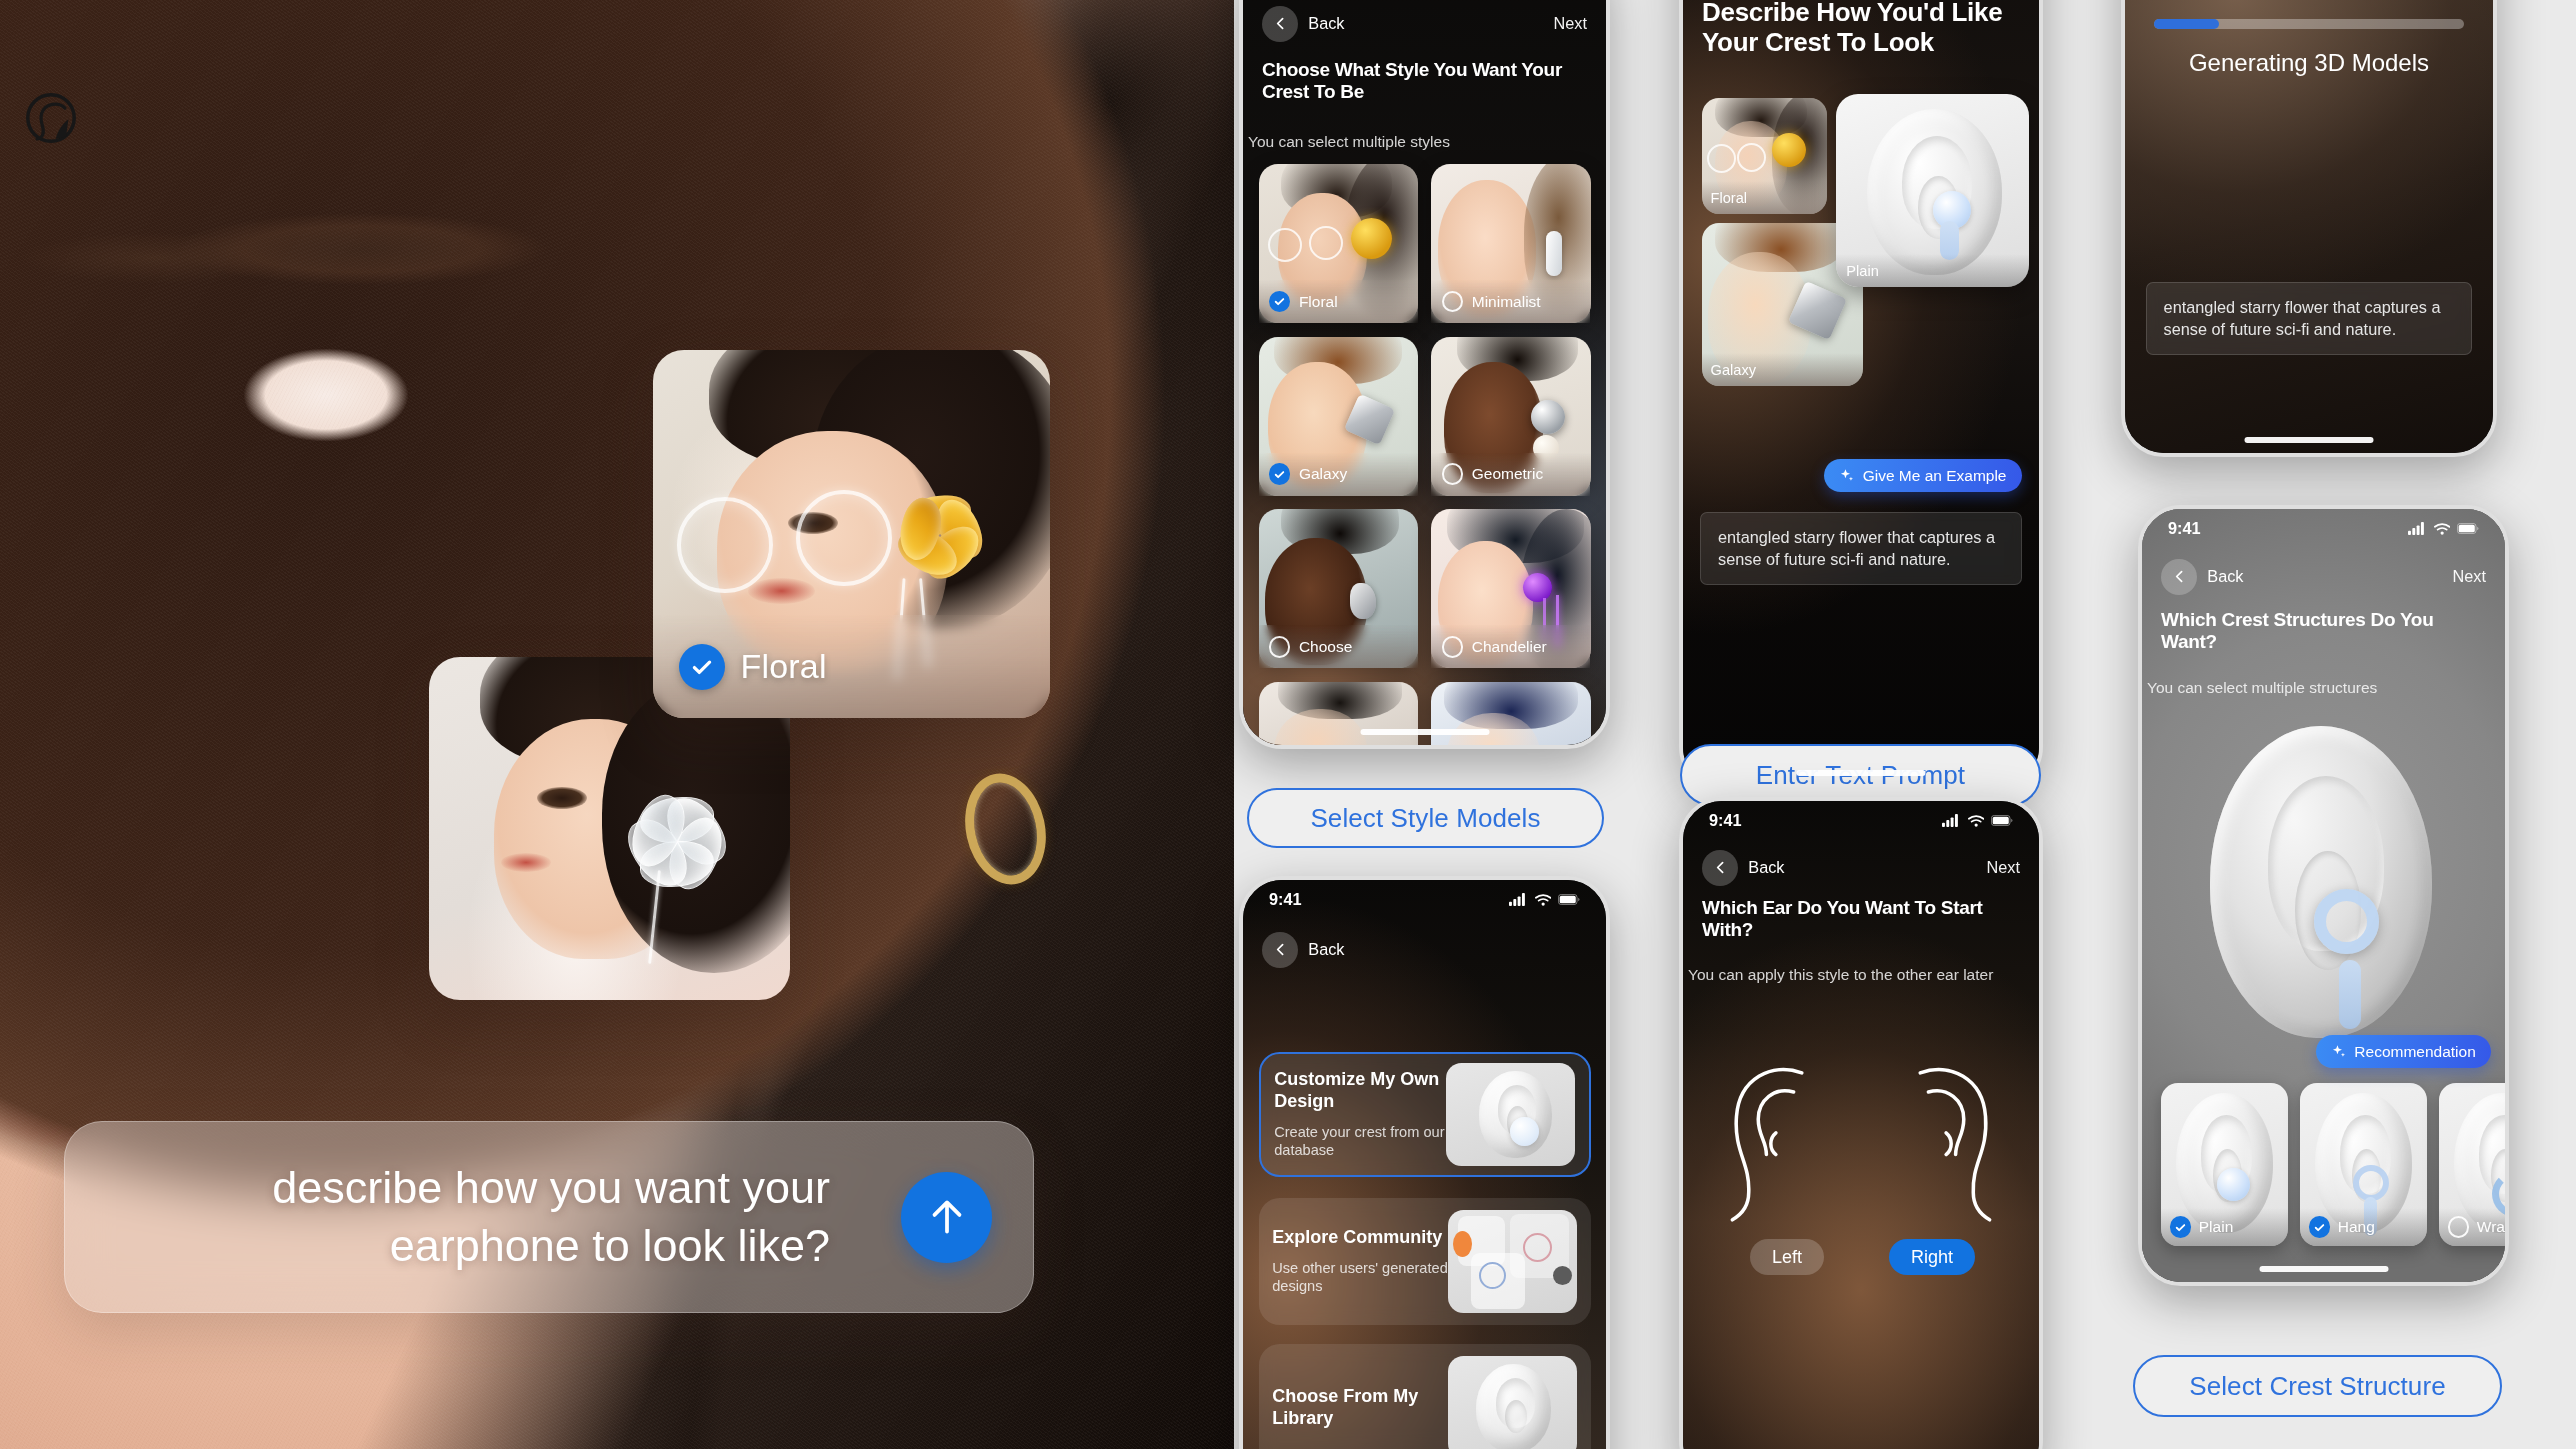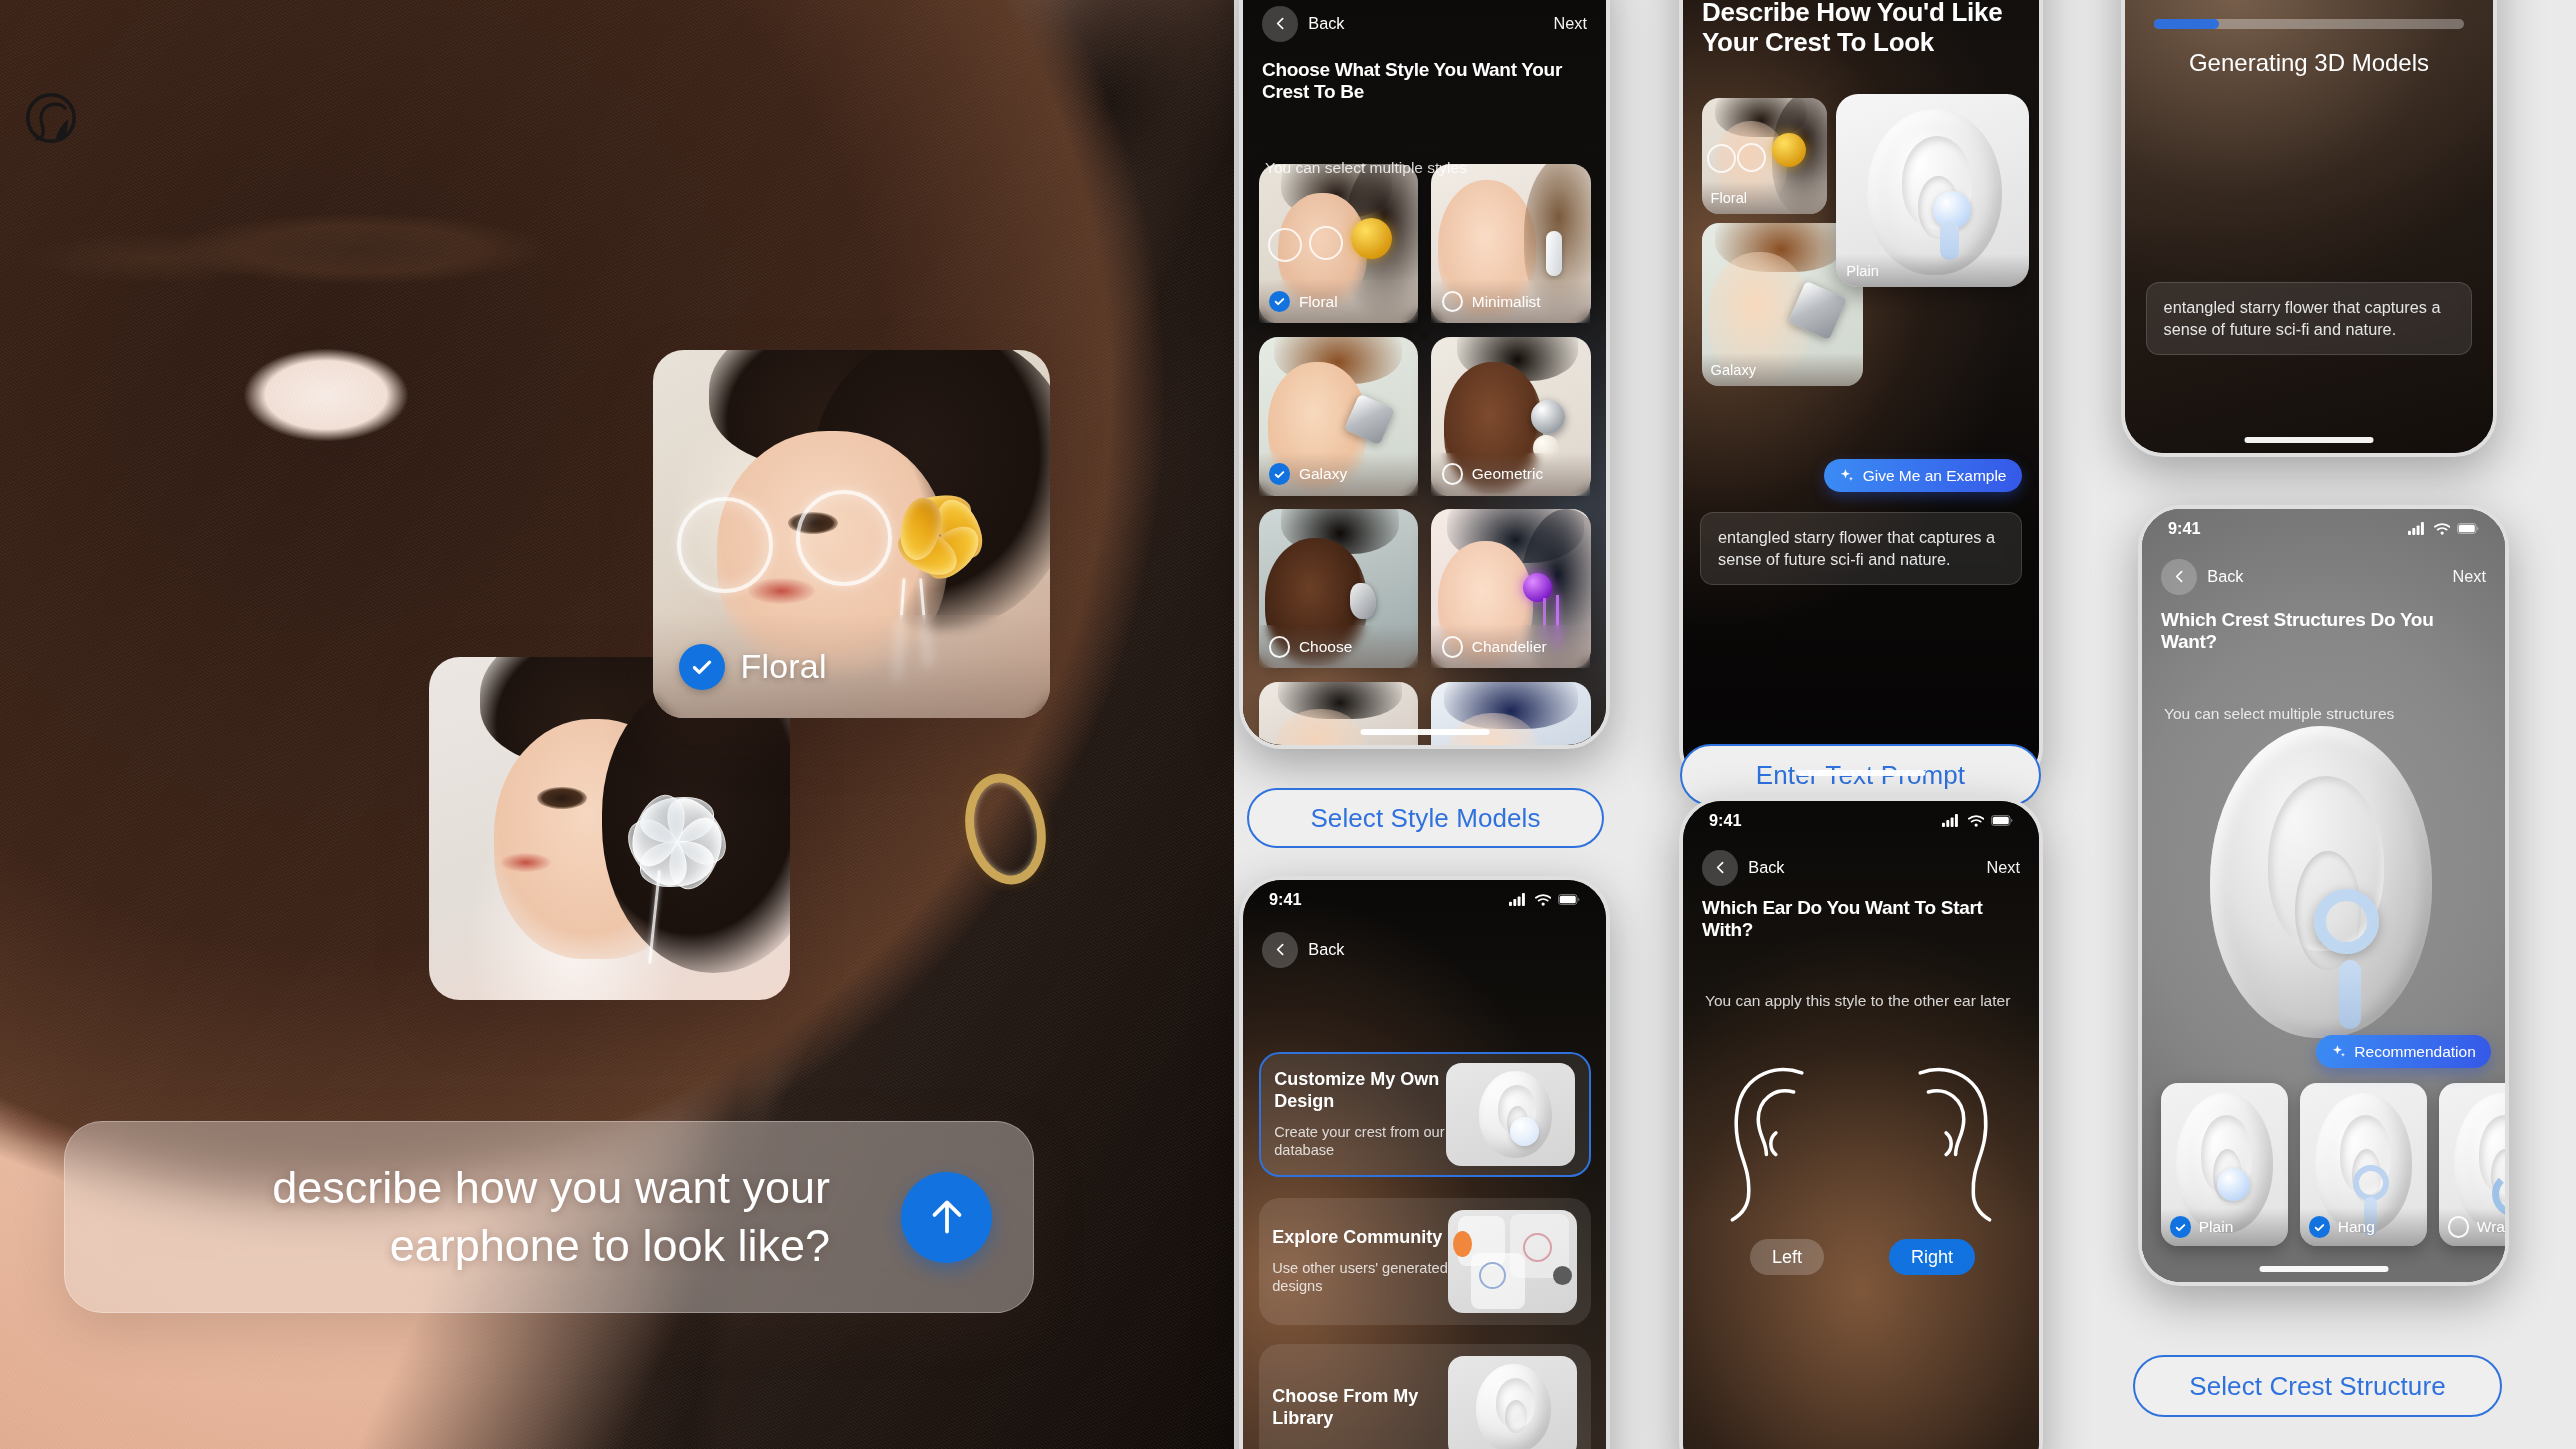--- a/index.html
+++ b/index.html
@@ -207,22 +207,22 @@
     display: flex; align-items: center; justify-content: center;
   }
   .nav-label { color: #fff; font-size: 16.3px; }
   .nav-next { color: rgba(255,255,255,.95); font-size: 16.3px; }
   .screen-title {
     position: absolute; left: 19px; right: 19px;
     color: #fff; font-size: 19px; font-weight: 700; line-height: 1.16; letter-spacing: -0.3px;
     z-index: 4;
   }
   .screen-sub {
-    position: absolute; left: 22px; right: 19px;
-    color: rgba(255,255,255,.82); font-size: 15.5px; z-index: 4; margin-top: 26px;
+    position: absolute; left: 5px; right: 19px;
+    color: rgba(255,255,255,.82); font-size: 15.5px; z-index: 4;
   }
   .home-ind {
     position: absolute; left: 50%; bottom: 10.3px; transform: translateX(-50%);
     width: 129px; height: 6px; border-radius: 3.4px; background: rgba(255,255,255,.95); z-index: 6;
   }
   .caption-btn {
     position: absolute;
     border: 2.6px solid #2f72dd; border-radius: 52px;
     background: #efefef; color: #2f72dd;
     display: flex; align-items: center; justify-content: center;
@@ -293,21 +293,21 @@
 
   
   .ai-pill {
     position: absolute; display: flex; align-items: center; gap: 7.7px;
     padding: 7.7px 15.5px; border-radius: 34px;
     background: linear-gradient(100deg, #3b8cf4 0%, #3558e8 100%);
     color: #fff; font-size: 15.5px; z-index: 7;
     box-shadow: 0 5.2px 13.7px rgba(40,80,200,.4);
   }
   .prompt-box {
-    position: absolute; border-radius: 13px;
+    position: absolute; border-radius: 7px;
     background: rgba(255,255,255,.10);
     border: 0.9px solid rgba(255,255,255,.14);
     color: #e6e6e6; font-size: 16.3px; line-height: 1.34;
     padding: 13.7px 17px; z-index: 6;
     backdrop-filter: blur(6.9px);
   }
 
   
   .prog-track { position: absolute; height: 10.3px; border-radius: 6.9px; background: rgba(255,255,255,.33); z-index: 5; }
   .prog-fill { position: absolute; left: 0; top: 0; bottom: 0; border-radius: 6.9px; background: #2f6fdb; }

